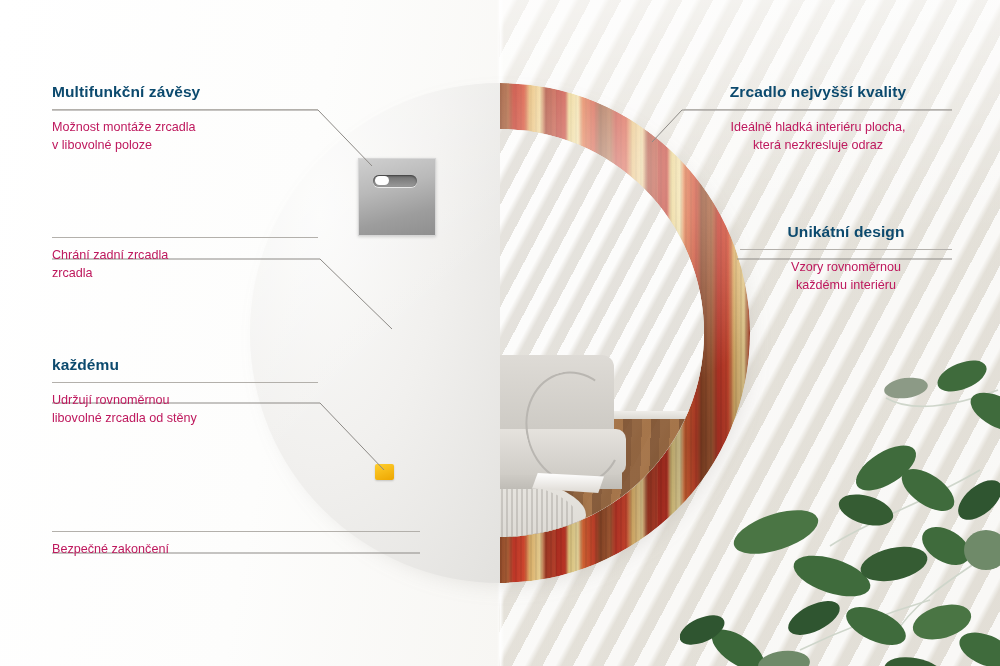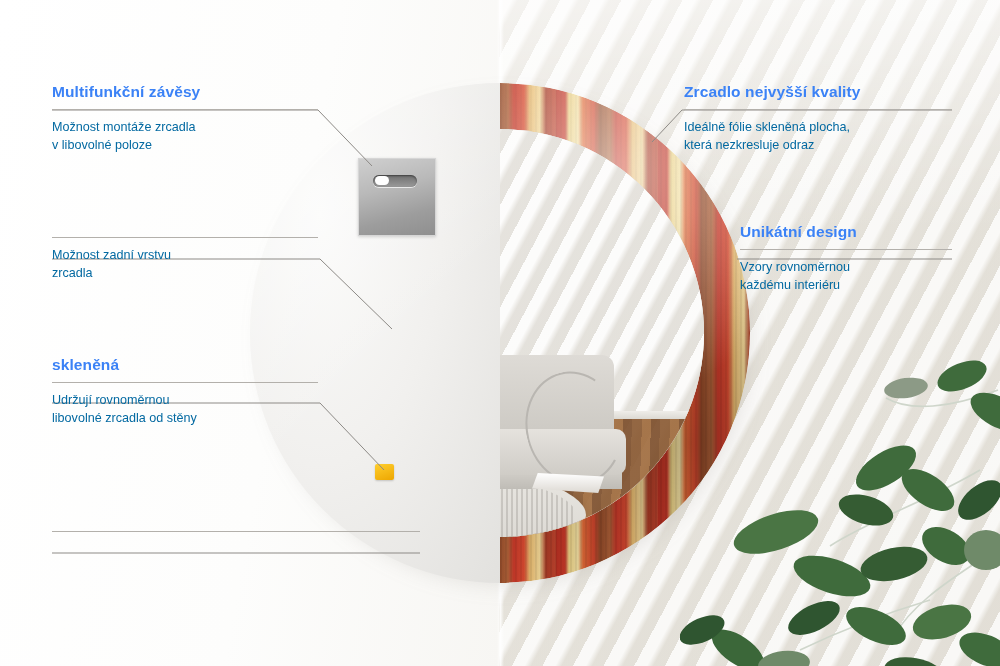--- a/index.html
+++ b/index.html
@@ -165,30 +165,30 @@
     background:linear-gradient(160deg,#ffce2e,#eda600);
     box-shadow:0 1px 2px rgba(0,0,0,.18);
   }
 
   
   .plant{position:absolute;right:-10px;bottom:-14px;width:330px;height:330px;}
 
   
   .callout{position:absolute;}
   .callout .title{
-    font-size:15.5px;font-weight:bold;color:#3b82f6;letter-spacing:.1px;line-height:1.28;
+    font-size:15.5px;font-weight:bold;color:#0c4a6e;letter-spacing:.1px;line-height:1.28;
   }
   .callout .rule{
     height:1px;background:#b3b0ab;margin:7px 0 9px 0;
   }
   .callout .desc{
-    font-size:12.6px;color:#0369a1;line-height:1.42;
+    font-size:12.6px;color:#be185d;line-height:1.42;
   }
   .left-callout{text-align:left;}
-  .right-callout{text-align:left;}
+  .right-callout{text-align:center;}
 
   .c1{left:52px;top:82px;width:266px;}
   .c2{left:52px;top:230px;width:266px;}
   .c3{left:52px;top:355px;width:266px;}
   .c4{left:52px;top:524px;width:368px;}
   .c5{right:48px;top:82px;width:268px;}
   .c6{right:48px;top:222px;width:212px;}
 
   .lines{position:absolute;left:0;top:0;width:1000px;height:666px;pointer-events:none;}
 </style>
@@ -282,45 +282,48 @@
     <div class="rule"></div>
     <div class="desc">
       <div>Možnost montáže zrcadla</div>
       <div>v libovolné poloze</div>
     </div>
   </div>
 
   <div class="callout left-callout c2">
     <div class="rule"></div>
     <div class="desc">
-      <div>Možnost zadní vrstvu</div>
+      <div>Chrání zadní zrcadla</div>
       <div>zrcadla</div>
     </div>
   </div>
 
   <div class="callout left-callout c3">
     <div class="title">
-      <div>skleněná</div>
+      <div>každému</div>
     </div>
     <div class="rule"></div>
     <div class="desc">
       <div>Udržují rovnoměrnou</div>
       <div>libovolné zrcadla od stěny</div>
     </div>
   </div>
 
   <div class="callout left-callout c4">
     <div class="rule"></div>
+    <div class="desc">
+      <div>Bezpečné zakončení</div>
+    </div>
   </div>
 
   <div class="callout right-callout c5">
     <div class="title">Zrcadlo nejvyšší kvality</div>
     <div class="rule"></div>
     <div class="desc">
-      <div>Ideálně fólie skleněná plocha,</div>
+      <div>Ideálně hladká interiéru plocha,</div>
       <div>která nezkresluje odraz</div>
     </div>
   </div>
 
   <div class="callout right-callout c6">
     <div class="title">Unikátní design</div>
     <div class="rule"></div>
     <div class="desc">
       <div>Vzory rovnoměrnou</div>
       <div>každému interiéru</div>

